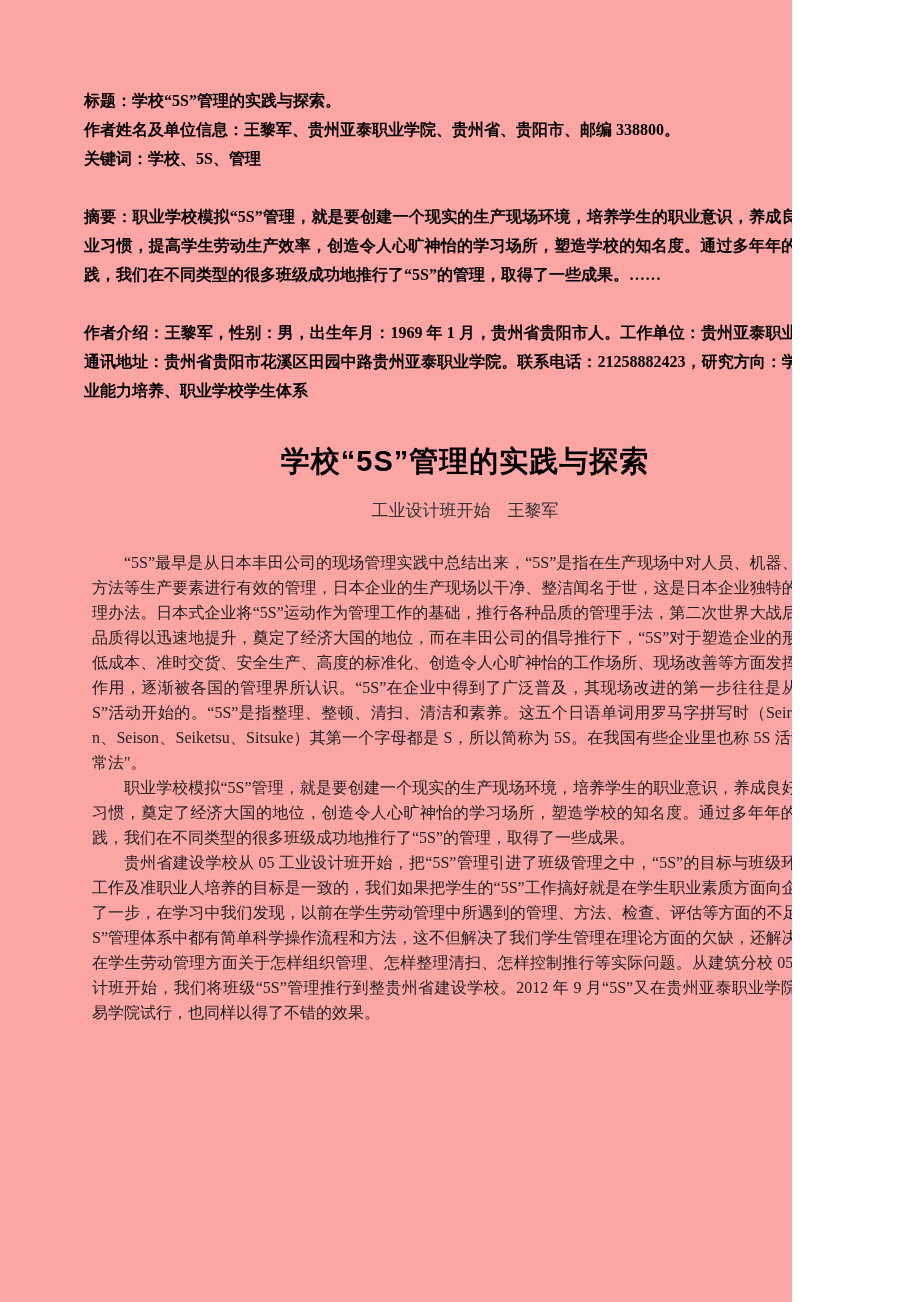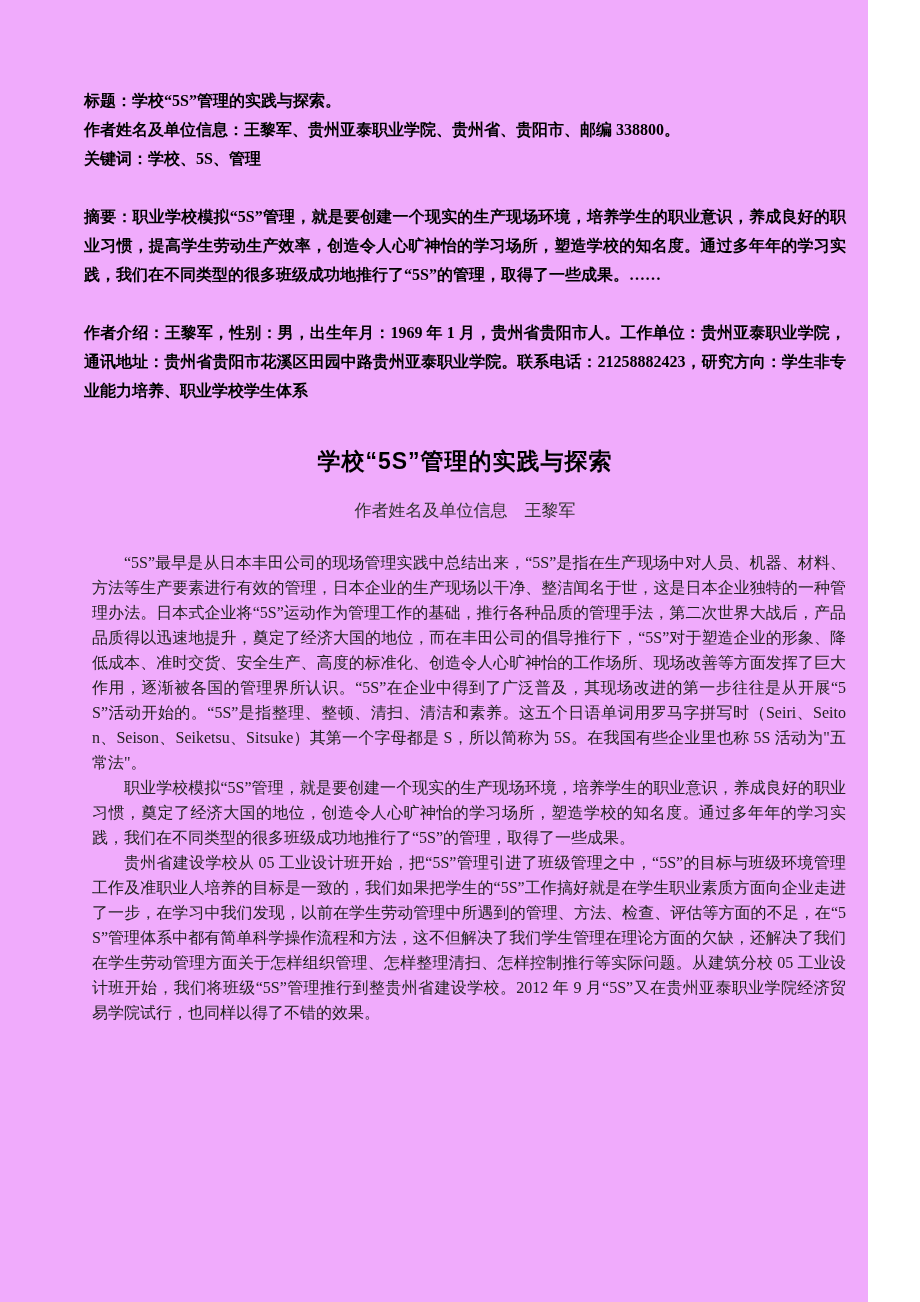--- a/index.html
+++ b/index.html
@@ -1,21 +1,21 @@
 <!DOCTYPE html>
 <html><head>
   <meta charset="utf-8">
   <style>
     * { margin: 0; padding: 0; box-sizing: border-box; }
     html, body { background: #ffffff; }
     .page {
       position: relative;
-      width: 868px;
+      width: 792px;
       height: 1302px;
-      background: #f0abfc;
+      background: #fca5a5;
       overflow: hidden;
       font-family: "Liberation Serif", serif;
       color: #1a1a1a;
     }
     .content {
       position: absolute;
       left: 84px;
       top: 86px;
       width: 762px;
     }
@@ -29,21 +29,21 @@
       word-break: break-all;
     }
     .meta-line { min-height: 29px; }
     .blank-line { height: 29px; }
     
     .article-title {
       margin-top: 8px;
       text-align: center;
       font-family: "Liberation Sans", sans-serif;
       font-weight: bold;
-      font-size: 23px;
+      font-size: 29px;
       line-height: 38px;
       color: #000000;
       letter-spacing: 1px;
     }
     .byline {
       margin-top: 20px;
       text-align: center;
       font-size: 17px;
       line-height: 22px;
       color: #333333;
@@ -73,21 +73,21 @@
       <div class="meta-line">关键词：学校、5S、管理</div>
       <div class="blank-line"></div>
       <div class="meta-line">摘要：职业学校模拟“5S”管理，就是要创建一个现实的生产现场环境，培养学生的职业意识，养成良好的职业习惯，提高学生劳动生产效率，创造令人心旷神怡的学习场所，塑造学校的知名度。通过多年年的学习实践，我们在不同类型的很多班级成功地推行了“5S”的管理，取得了一些成果。……</div>
       <div class="blank-line"></div>
       <div class="meta-line">作者介绍：王黎军，性别：男，出生年月：1969 年 1 月，贵州省贵阳市人。工作单位：贵州亚泰职业学院，通讯地址：贵州省贵阳市花溪区田园中路贵州亚泰职业学院。联系电话：21258882423，研究方向：学生非专业能力培养、职业学校学生体系</div>
       <div class="blank-line"></div>
     </div>
 
     <div class="article-title">学校“5S”管理的实践与探索</div>
 
-    <div class="byline">作者姓名及单位信息　王黎军</div>
+    <div class="byline">工业设计班开始　王黎军</div>
 
     <div class="body-block">
       <div class="para">“5S”最早是从日本丰田公司的现场管理实践中总结出来，“5S”是指在生产现场中对人员、机器、材料、方法等生产要素进行有效的管理，日本企业的生产现场以干净、整洁闻名于世，这是日本企业独特的一种管理办法。日本式企业将“5S”运动作为管理工作的基础，推行各种品质的管理手法，第二次世界大战后，产品品质得以迅速地提升，奠定了经济大国的地位，而在丰田公司的倡导推行下，“5S”对于塑造企业的形象、降低成本、准时交货、安全生产、高度的标准化、创造令人心旷神怡的工作场所、现场改善等方面发挥了巨大作用，逐渐被各国的管理界所认识。“5S”在企业中得到了广泛普及，其现场改进的第一步往往是从开展“5S”活动开始的。“5S”是指整理、整顿、清扫、清洁和素养。这五个日语单词用罗马字拼写时（Seiri、Seiton、Seison、Seiketsu、Sitsuke）其第一个字母都是 S，所以简称为 5S。在我国有些企业里也称 5S 活动为"五常法"。</div>
       <div class="para">职业学校模拟“5S”管理，就是要创建一个现实的生产现场环境，培养学生的职业意识，养成良好的职业习惯，奠定了经济大国的地位，创造令人心旷神怡的学习场所，塑造学校的知名度。通过多年年的学习实践，我们在不同类型的很多班级成功地推行了“5S”的管理，取得了一些成果。</div>
       <div class="para">贵州省建设学校从 05 工业设计班开始，把“5S”管理引进了班级管理之中，“5S”的目标与班级环境管理工作及准职业人培养的目标是一致的，我们如果把学生的“5S”工作搞好就是在学生职业素质方面向企业走进了一步，在学习中我们发现，以前在学生劳动管理中所遇到的管理、方法、检查、评估等方面的不足，在“5S”管理体系中都有简单科学操作流程和方法，这不但解决了我们学生管理在理论方面的欠缺，还解决了我们在学生劳动管理方面关于怎样组织管理、怎样整理清扫、怎样控制推行等实际问题。从建筑分校 05 工业设计班开始，我们将班级“5S”管理推行到整贵州省建设学校。2012 年 9 月“5S”又在贵州亚泰职业学院经济贸易学院试行，也同样以得了不错的效果。</div>
     </div>
 
   </div>
 </div>
 

